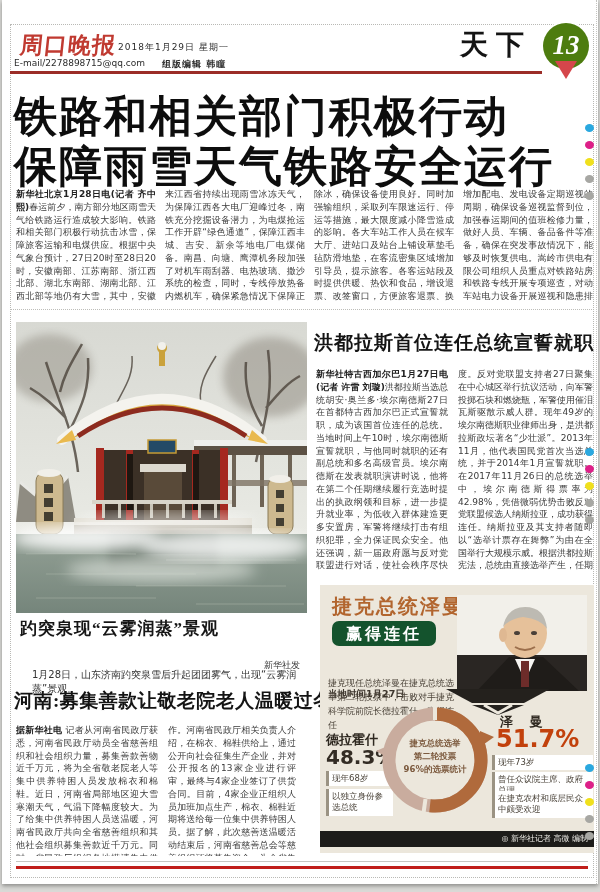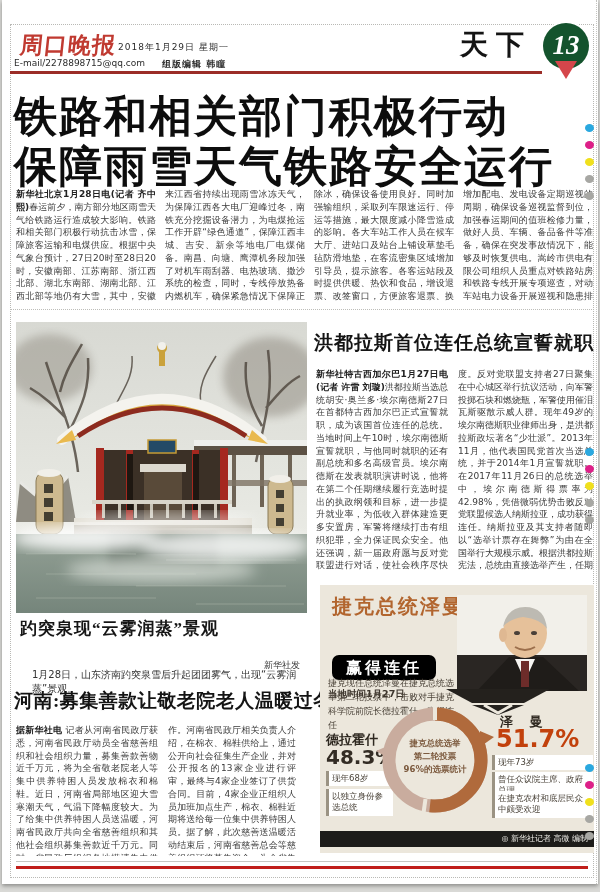--- a/index.html
+++ b/index.html
@@ -7,21 +7,21 @@
   .page{position:absolute;left:2px;top:0;width:596px;height:884px;background:#fff;box-shadow:0 2px 4px rgba(0,0,0,.35);}
   .frame{position:absolute;left:8px;top:24px;width:582px;height:852px;border:1px dotted #b9b9b5;pointer-events:none;}
   .vedge{position:absolute;right:1px;top:0;height:884px;border-left:1px dotted #c4c4c0;}
 
   
   .masthead{position:absolute;left:18px;top:30px;font-family:"Liberation Serif","DejaVu Serif",serif;font-weight:bold;font-size:23px;color:#c03a31;transform:skewX(-6deg);letter-spacing:1px;}
   .dateline{position:absolute;left:116px;top:41px;font-size:9px;color:#2b2b2b;letter-spacing:1px;}
   .emailline{position:absolute;left:12px;top:58px;font-size:9px;color:#2b2b2b;}
   .editorline{position:absolute;left:160px;top:58px;font-size:9px;color:#2b2b2b;font-weight:bold;letter-spacing:1px;}
   .section-name{position:absolute;left:458px;top:26px;font-family:Liberation Sans, sans-serif;font-weight:bold;font-size:28px;color:#141414;letter-spacing:8px;text-align:right;}
-  .pagepin{position:absolute;left:541px;top:23px;width:46px;height:46px;background:#14532d;border-radius:50%;box-shadow:0 0 0 2px #fff;}
+  .pagepin{position:absolute;left:541px;top:23px;width:46px;height:46px;background:#4d7c0f;border-radius:50%;box-shadow:0 0 0 2px #fff;}
   .pagepin:after{content:"";position:absolute;left:12px;top:38px;border-left:11px solid transparent;border-right:11px solid transparent;border-top:18px solid #d5464b;}
   .pagepin .num{position:absolute;width:100%;text-align:center;top:7px;font-family:"Liberation Serif","DejaVu Serif",serif;font-style:italic;font-weight:bold;font-size:27px;color:#fff;}
   .head-rule{position:absolute;left:8px;top:71px;width:532px;height:3px;background:#9b2d28;}
 
   
   .bigline{position:absolute;left:12px;width:578px;font-family:"Liberation Serif","DejaVu Serif",serif;font-weight:900;color:#0d0d0d;font-size:43px;letter-spacing:2px;white-space:nowrap;}
   .bigline.l1{top:88px;}
   .bigline.l2{top:138px;}
 
   
@@ -36,21 +36,21 @@
   .cap-credit{position:absolute;left:30px;top:659px;width:268px;font-size:9px;color:#333;text-align:right;}
 
   
   .sec-head{position:absolute;font-family:"Liberation Serif","DejaVu Serif",serif;font-weight:bold;color:#141414;}
   .henan-head{left:12px;top:688px;font-size:19px;letter-spacing:0.5px;}
   .hond-head{left:312px;top:330px;font-size:19px;letter-spacing:1px;}
 
   
   .info{position:absolute;left:318px;top:585px;width:274px;height:268px;background:#ece7dc;overflow:hidden;}
   .info-title{position:absolute;left:12px;top:8px;font-size:20px;font-weight:bold;color:#b2652e;letter-spacing:2px;}
-  .info-badge{position:absolute;left:12px;top:36px;width:104px;height:25px;background:#000000;border-radius:7px;color:#fff;font-weight:bold;font-size:16px;text-align:center;line-height:25px;letter-spacing:3px;margin-top:34px;}
+  .info-badge{position:absolute;left:12px;top:36px;width:104px;height:25px;background:#14532d;border-radius:7px;color:#fff;font-weight:bold;font-size:16px;text-align:center;line-height:25px;letter-spacing:3px;}
   .info-date{position:absolute;left:8px;top:70px;font-size:9.5px;font-weight:bold;color:#3c352c;margin-top:33px;}
   .info-intro{position:absolute;left:8px;top:92px;width:128px;font-size:9px;line-height:1.55;color:#4a4238;}
   .zphoto{position:absolute;left:137px;top:10px;width:130px;height:96px;background:#f2f0ea;}
   .suit{position:absolute;left:118px;top:104px;width:120px;height:26px;}
   .zname{position:absolute;left:180px;top:128px;font-size:13px;font-weight:bold;color:#2e2820;letter-spacing:6px;}
   .zpct{position:absolute;left:176px;top:140px;font-size:24px;font-weight:bold;color:#c2410c;}
   .dname{position:absolute;left:6px;top:146px;font-size:13px;font-weight:bold;color:#2e2820;}
   .dpct{position:absolute;left:6px;top:160px;font-size:20px;font-weight:bold;color:#332c24;}
   .fact{position:absolute;background:#ffffff;border-left:3px solid #9b9383;color:#4a4339;font-size:8.5px;line-height:1.35;padding:2px 3px;}
   .donut{position:absolute;left:56px;top:116px;width:118px;height:118px;}

